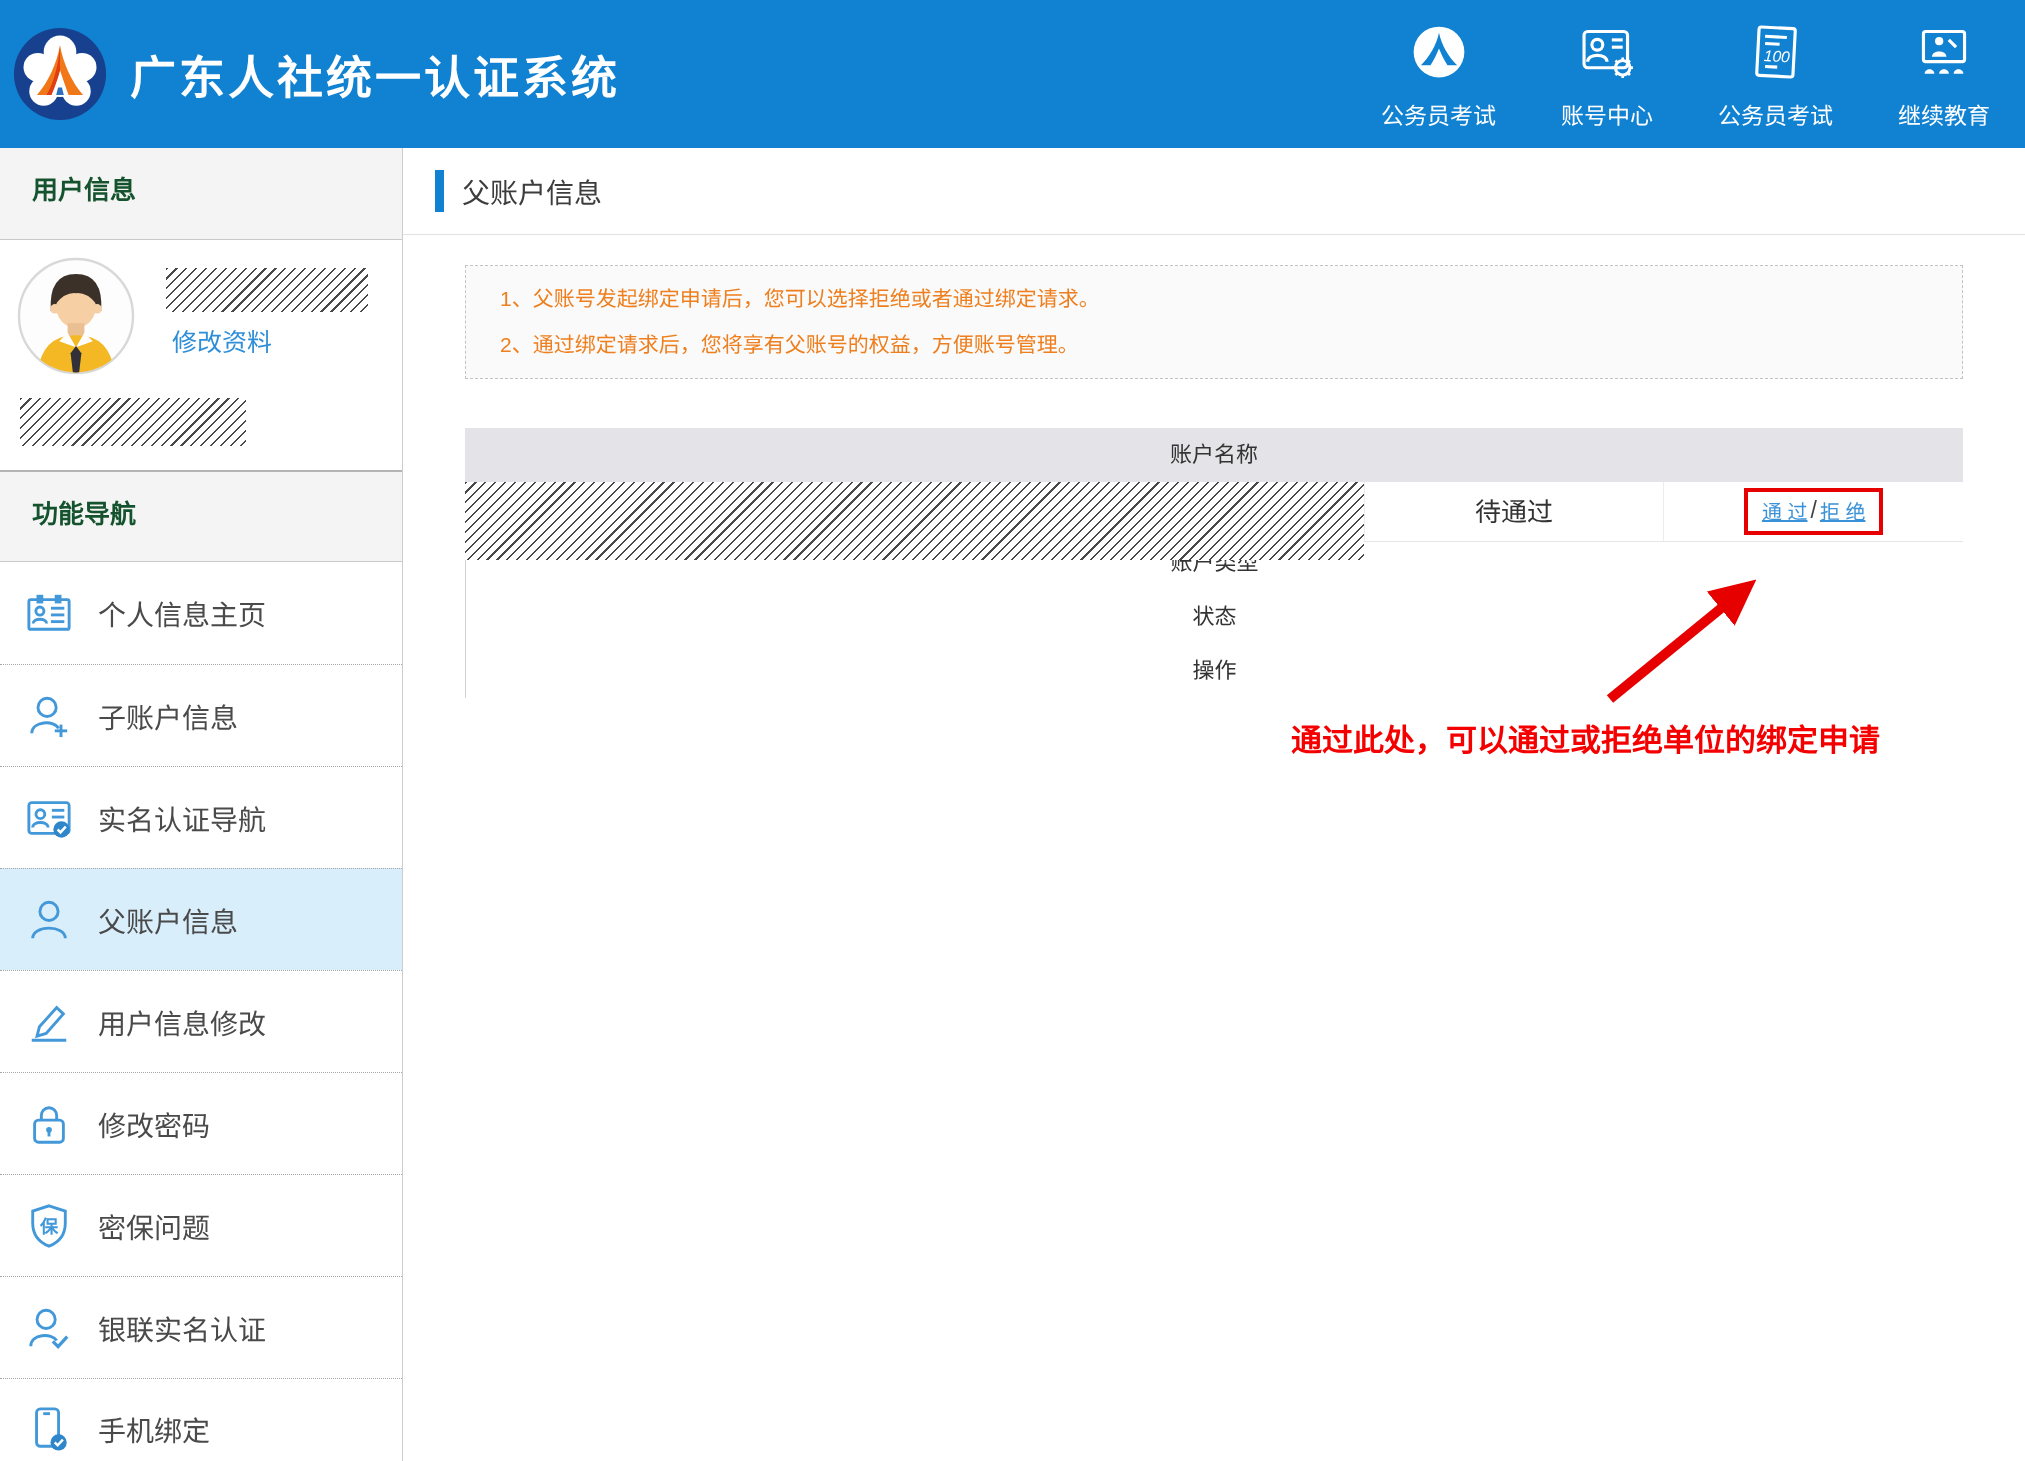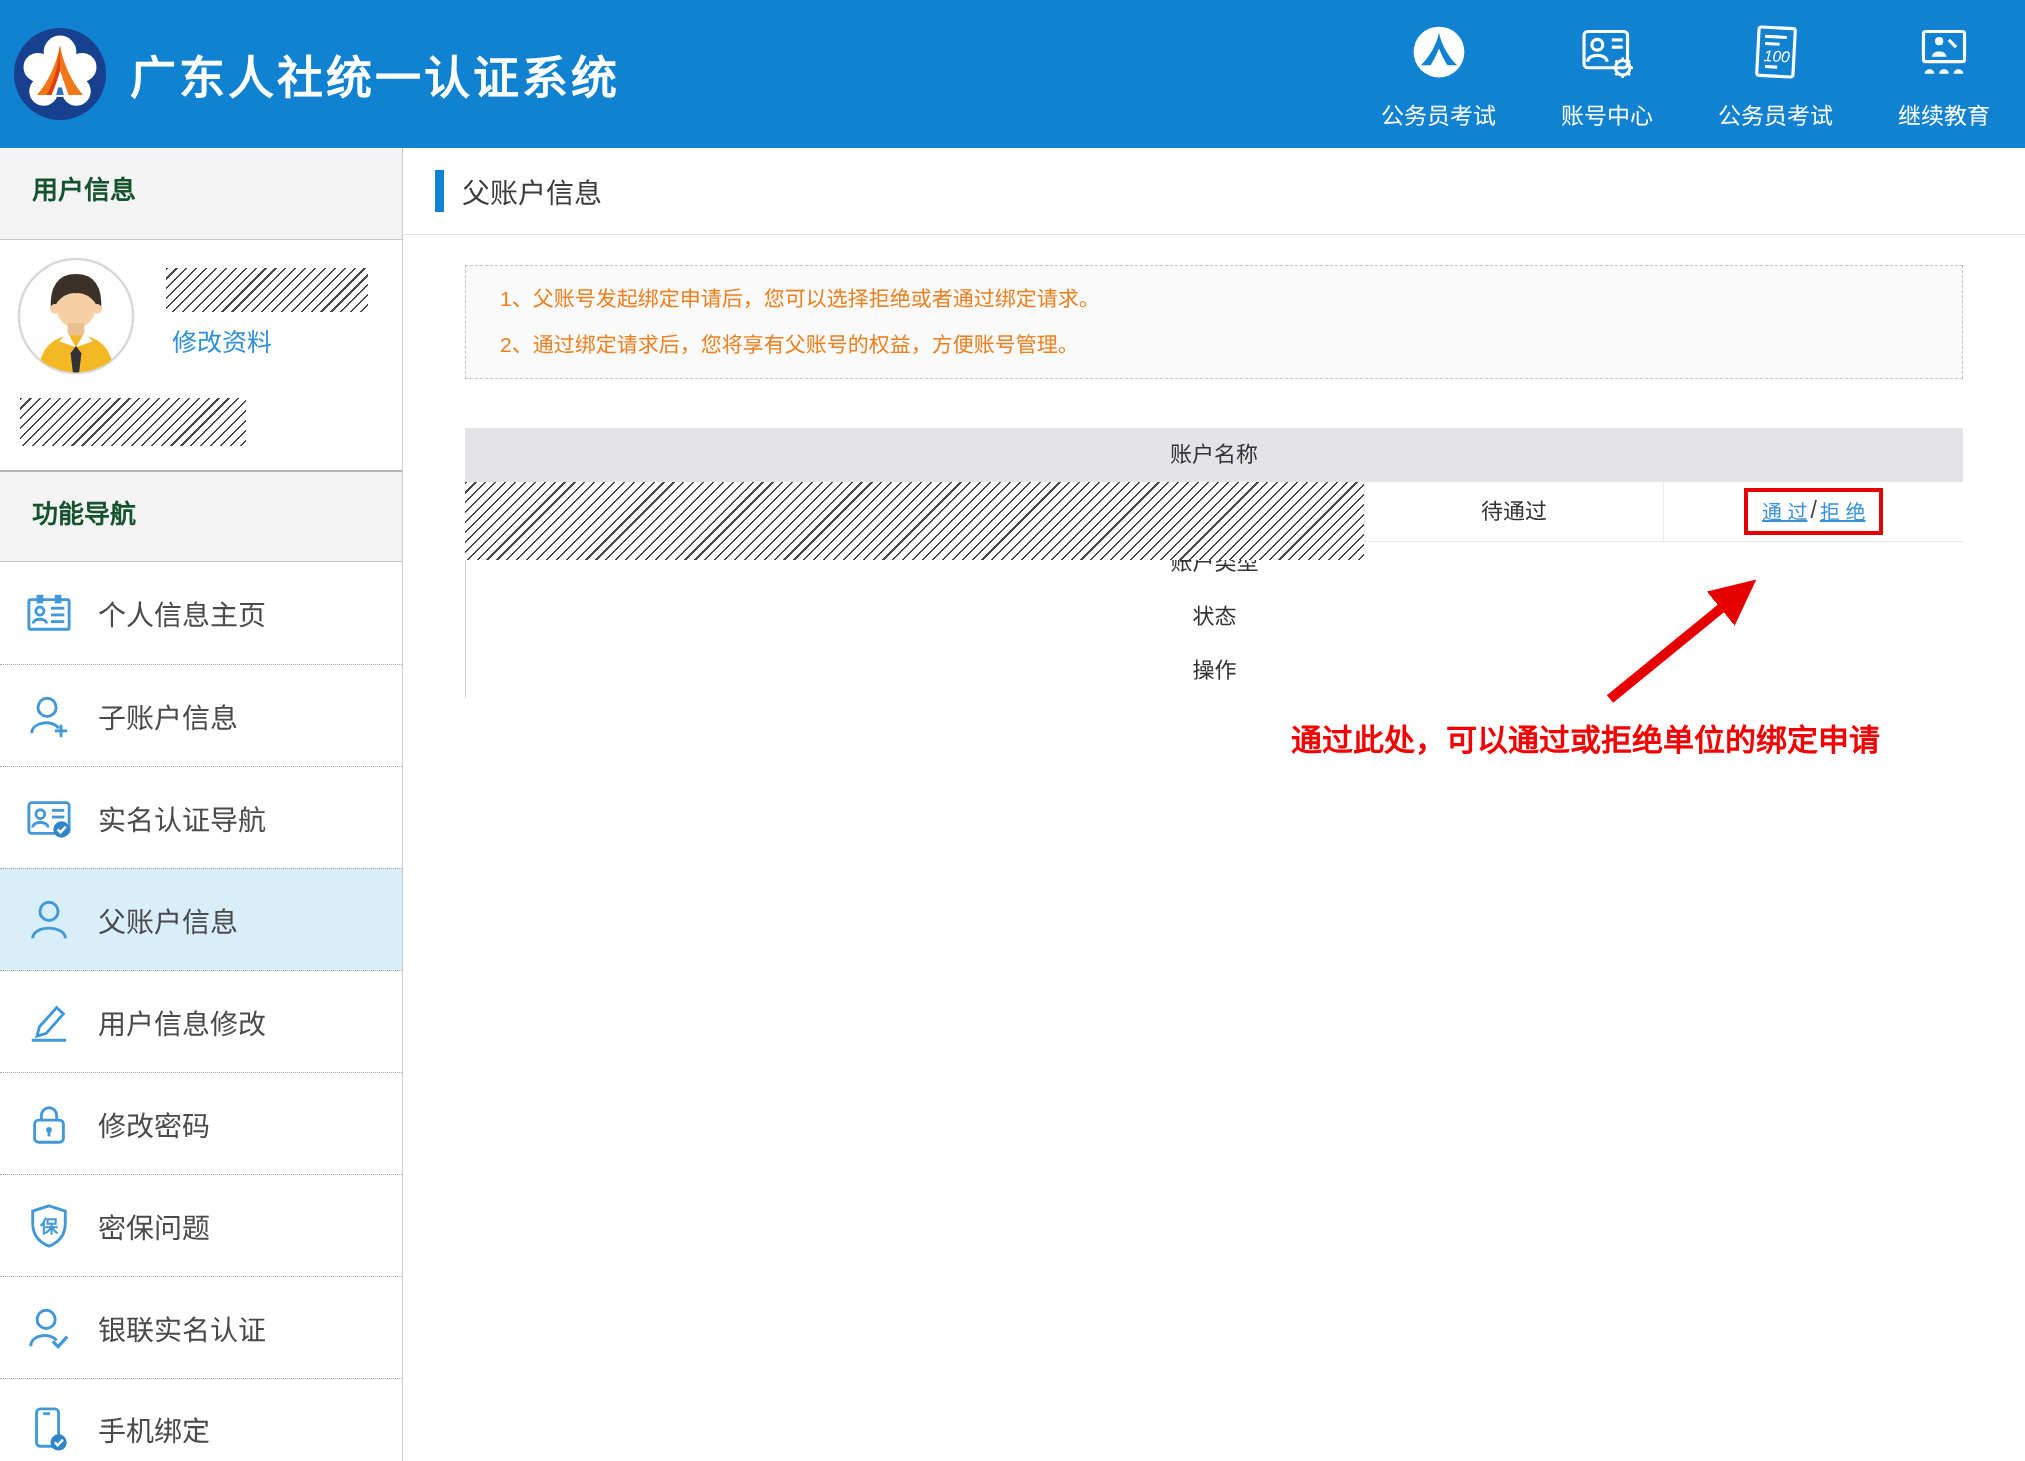--- a/index.html
+++ b/index.html
@@ -47,21 +47,21 @@
   .notice-box { margin:30px 62px 0 62px; border:1px dashed #c3c3c3; background:#fafafa; padding:18px 34px; }
   .notice-line { font-size:21px; color:#ee7f1e; line-height:30px; }
   .notice-line + .notice-line { margin-top:16px; }
 
   .acct-table { margin:49px 62px 0 62px; position:relative; }
   .thead { display:flex; height:54px; background:#e4e4e8;flex-direction:column; }
   .th { flex:1; text-align:center; line-height:54px; font-size:22px; color:#333; }
   .th + .th { border-left:1px solid #d2d2d6; }
   .trow { display:flex; height:60px; position:relative; border-bottom:1px solid #e6e6e6; background:#fff; }
   .hatch-cell { position:absolute; left:0; top:0; width:60%; height:78px; z-index:2; }
-  .td-status { margin-left:60%; width:20%; text-align:center; line-height:60px; font-size:22px; color:#333;
+  .td-status { margin-left:60%; width:20%; text-align:center; line-height:60px; font-size:26px; color:#333;
                border-left:1px solid #ececf0; }
   .td-action { width:20%; display:flex; align-items:center; justify-content:center; border-left:1px solid #ececf0; }
   .red-box { border:4px solid #e60000; padding:4px 14px 6px 14px; display:flex; align-items:center; gap:3px; }
   .op-link { font-size:20px; color:#3a92d8; text-decoration:underline; cursor:pointer; white-space:nowrap; }
   .op-sep { font-size:23px; color:#444; }
 
   .annot-arrow { position:absolute; left:1197px; top:308px; width:170px; height:135px; }
   .annot-text { position:absolute; left:888px; top:450px; font-size:31px; font-weight:bold; color:#f50000; white-space:nowrap; }
 
   svg { display:block; }

